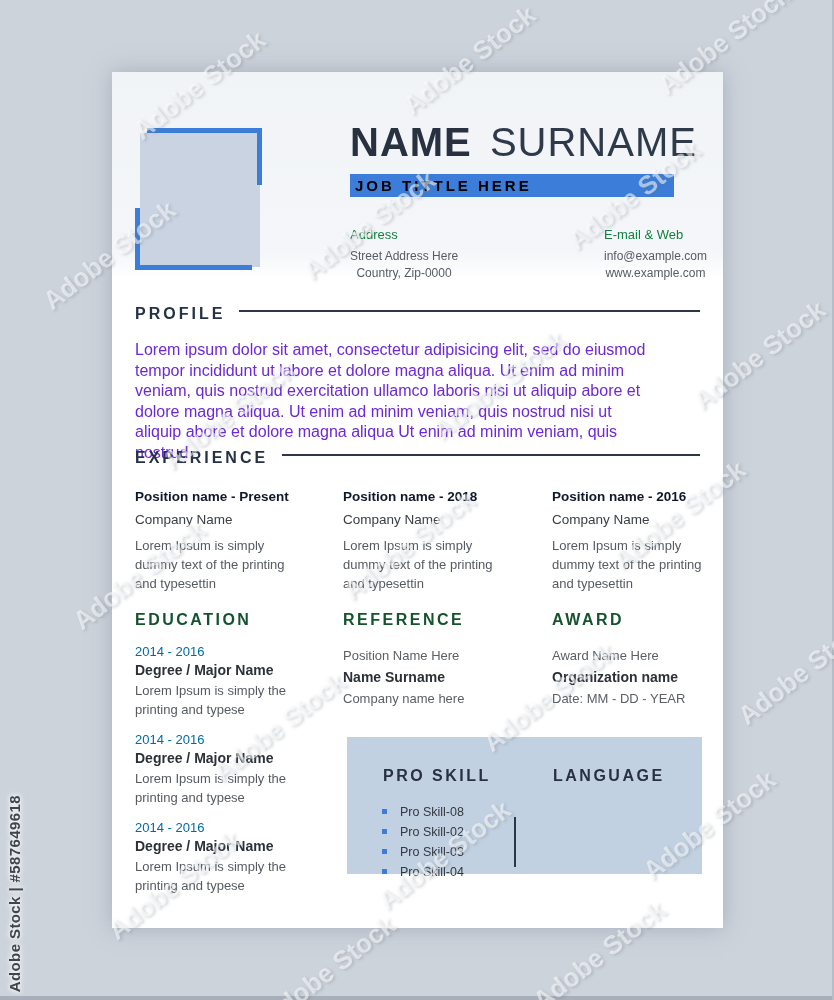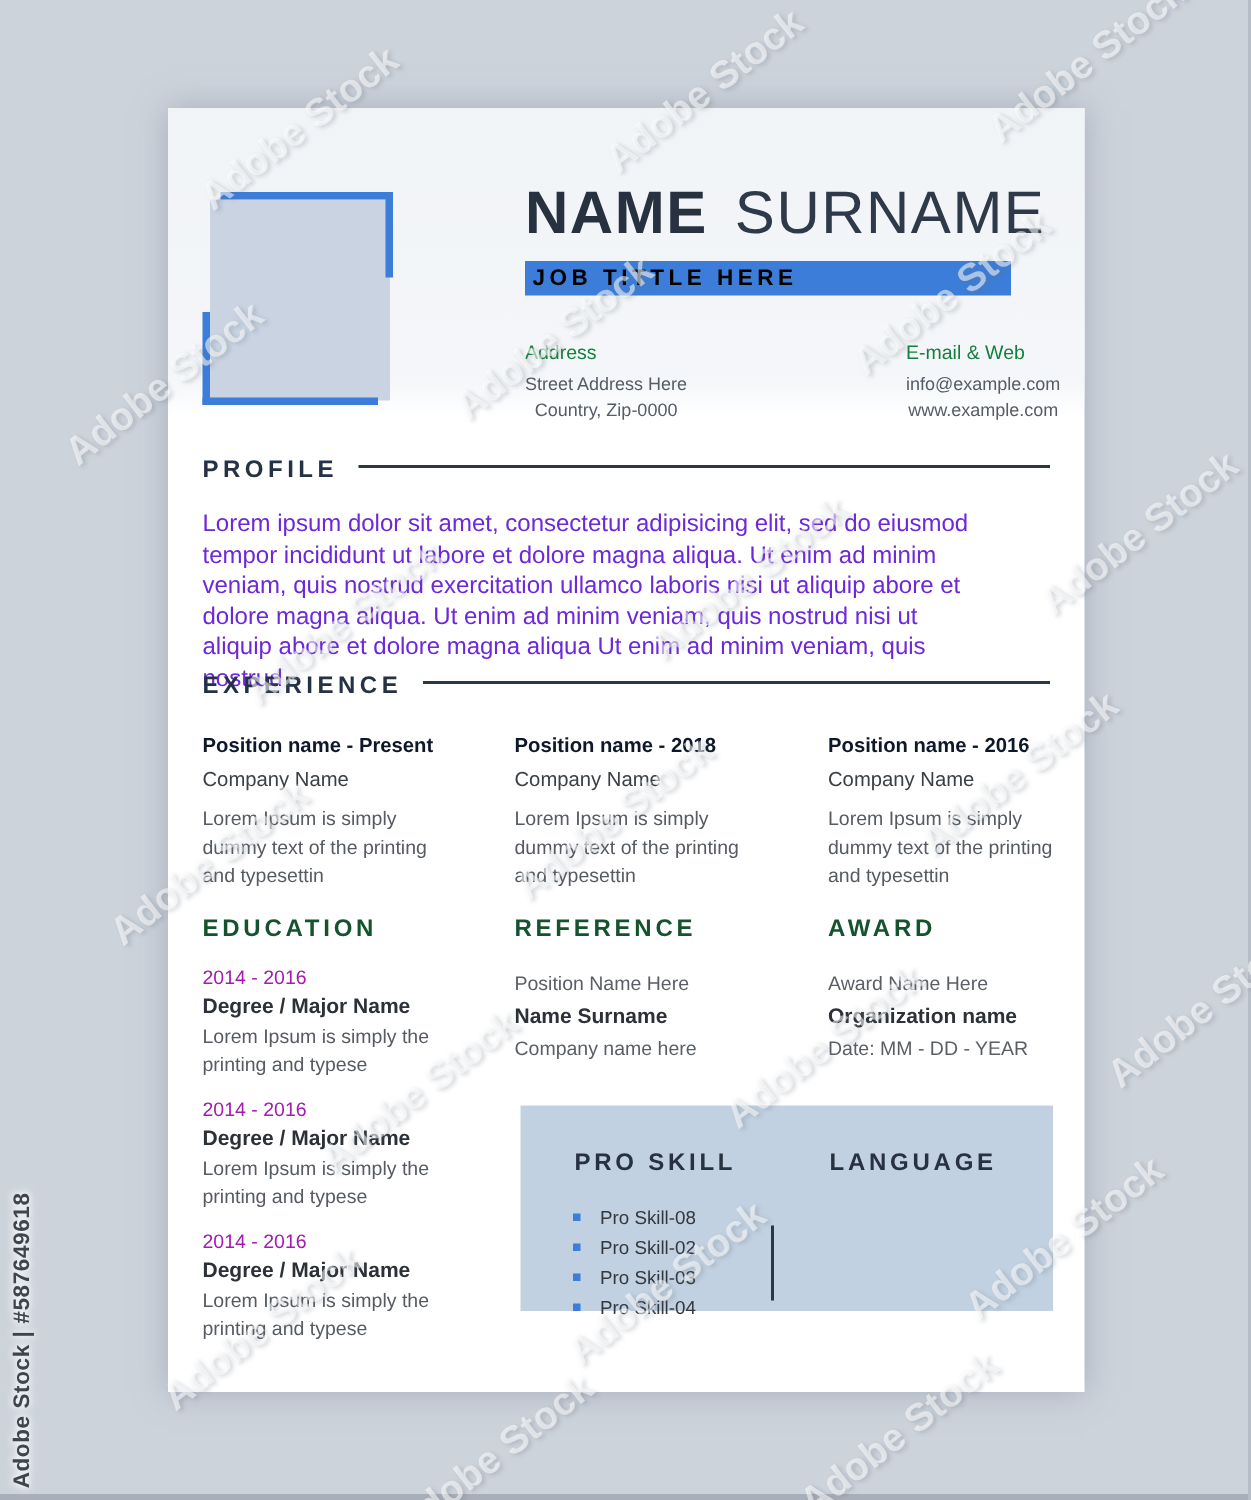--- a/index.html
+++ b/index.html
@@ -65,21 +65,21 @@
   .col1{left:23px;}.col2{left:231px;}.col3{left:440px;}
   .exp-col{position:absolute;top:417px;width:170px;}
   .exp-pos{font-size:13.5px;font-weight:700;color:#0f172a;margin-bottom:8px;white-space:nowrap;}
   .exp-comp{font-size:13.5px;color:#3a4046;margin-bottom:9px;}
   .small-desc{font-size:13px;line-height:19px;color:#565b62;width:152px;}
   
   .low-head{position:absolute;top:539px;}
   
   .edu-col{position:absolute;top:572px;width:175px;}
   .edu-item{margin-bottom:13px;}
-  .edu-years{font-size:13px;color:#a21caf;margin-bottom:3px;}
+  .edu-years{font-size:13px;color:#0369a1;margin-bottom:3px;}
   .edu-degree{font-size:14px;font-weight:700;color:#2c3138;margin-bottom:3px;white-space:nowrap;}
   
   .ra-col{position:absolute;top:576px;width:175px;}
   .ra-line{font-size:13px;color:#5a5f66;margin-bottom:6px;white-space:nowrap;}
   .ra-strong{font-size:14px;font-weight:700;color:#2c3138;margin-bottom:6px;white-space:nowrap;}
   
   .panel{position:absolute;left:235px;top:665px;width:355px;height:137px;background:#c2d1e1;}
   .panel-head{position:absolute;top:30px;font-size:16px;font-weight:800;letter-spacing:2.5px;color:#273140;}
   .skill-head{left:36px;}
   .lang-head{left:206px;}

